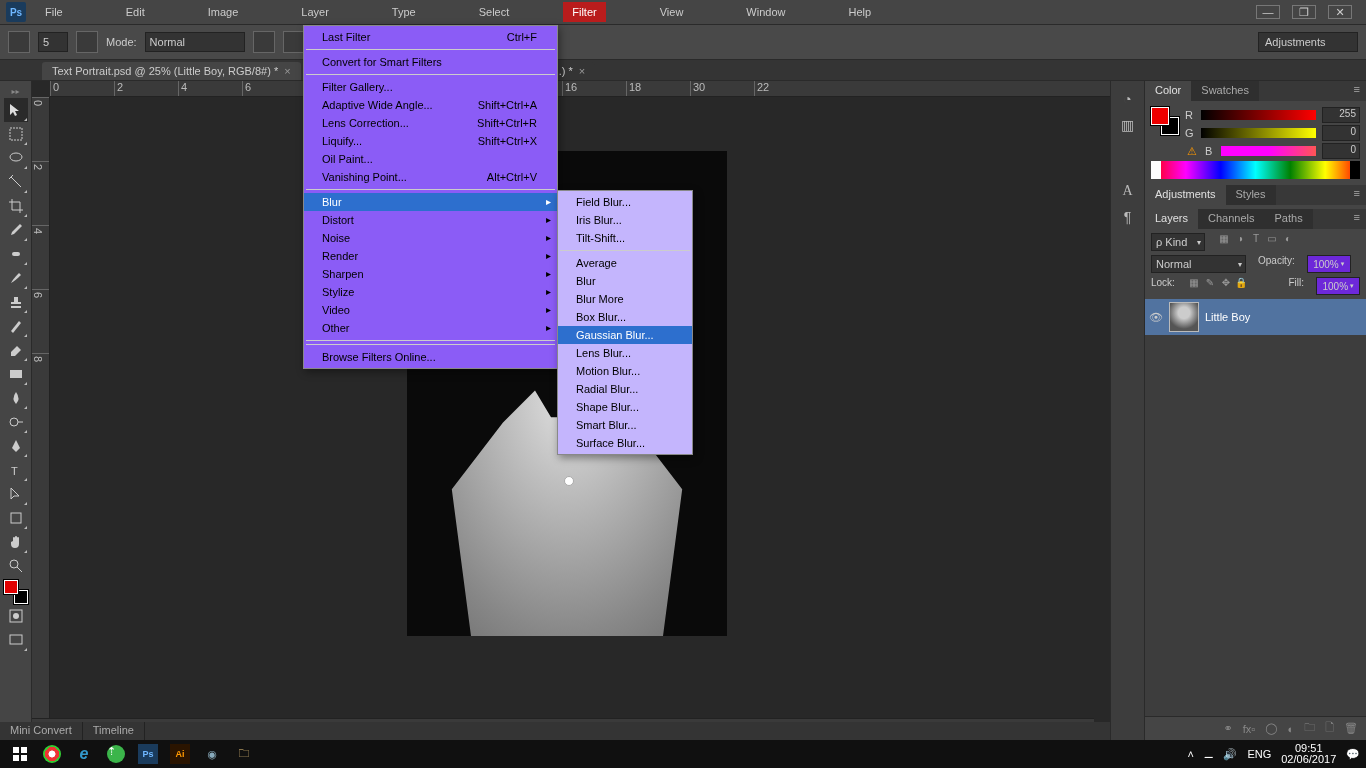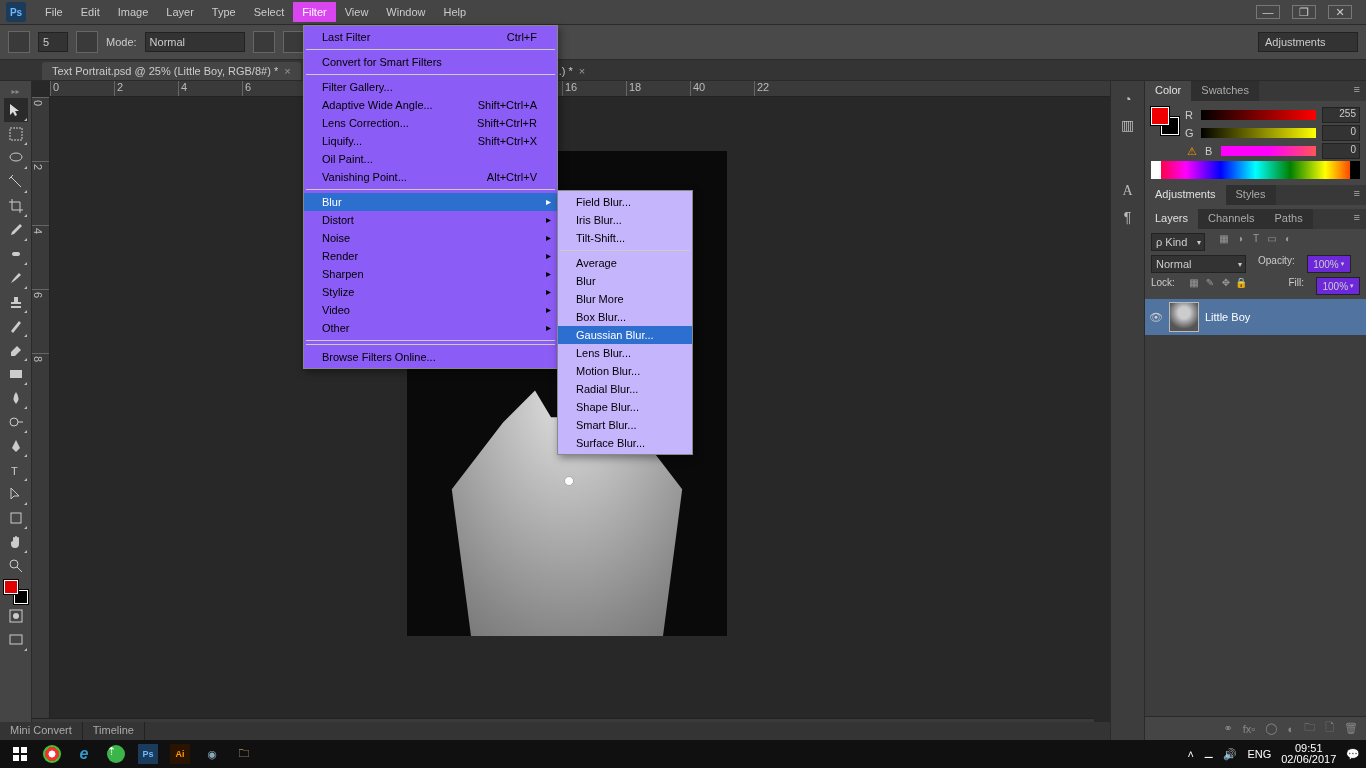--- a/index.html
+++ b/index.html
@@ -2,21 +2,21 @@
 <html><head>
 <meta charset="utf-8">
 <style>
 * { margin: 0; padding: 0; box-sizing: border-box; font-family: "Segoe UI", Tahoma, sans-serif; font-size: 11px; user-select: none; }
 body { background: #454545; width: 1366px; height: 768px; overflow: hidden; position: relative; }
 
 
 .menubar { height: 25px; background: #454545; display: flex; align-items: center; padding-left: 6px; border-bottom: 1px solid #2a2a2a; }
 .ps-logo { width: 20px; height: 20px; background: #1a3b5c; color: #6fb7ff; font-weight: bold; display: flex; align-items: center; justify-content: center; margin-right: 10px; border-radius: 2px; font-size: 10px; }
 .menu-item { color: #ccc; padding: 4px 9px; cursor: default; }
-.menu-item.active { background: #d946ef; color: #fff; }
+.menu-item.active { background: #b91c1c; color: #fff; }
 .window-controls { margin-left: auto; display: flex; gap: 12px; padding-right: 14px; }
 .win-ctrl { width: 24px; height: 14px; border: 1px solid #777; display: flex; align-items: center; justify-content: center; color: #ccc; }
 
 
 .optbar { height: 35px; background: #494949; border-bottom: 1px solid #2a2a2a; display: flex; align-items: center; padding: 0 8px; gap: 8px; color: #ccc; }
 .opt-icon { width: 22px; height: 22px; border: 1px solid #666; background: #3a3a3a; }
 .opt-dd { width: 100px; height: 20px; background: #333; border: 1px solid #222; color: #ccc; padding: 0 4px; display: flex; align-items: center; }
 .opt-dd.narrow { width: 30px; }
 .workspace-dd { margin-left: auto; width: 100px; height: 20px; background: #333; border: 1px solid #222; color: #ccc; display: flex; align-items: center; padding: 0 6px; }
 
@@ -124,21 +124,21 @@
 .tb-steam{color:#8ab;}
 .tb-folder{color:#edc87e;}
 .tb-tray { margin-left: auto; display: flex; align-items: center; gap: 10px; color: #fff; font-size: 10px; }
 .tb-time { display: flex; flex-direction: column; align-items: center; line-height: 11px; }
 </style>
 </head>
 <body>
 
 <div class="menubar">
   <div class="ps-logo">Ps</div>
-  <div id="menu-items" style="display: flex;">
+  <div id="menu-items" style="display: flex; gap: 45px;">
       <div class="menu-item">File</div>
       <div class="menu-item">Edit</div>
       <div class="menu-item">Image</div>
       <div class="menu-item">Layer</div>
       <div class="menu-item">Type</div>
       <div class="menu-item">Select</div>
       <div class="menu-item active">Filter</div>
       <div class="menu-item">View</div>
       <div class="menu-item">Window</div>
       <div class="menu-item">Help</div>
@@ -326,21 +326,21 @@
         <span>0</span>
         <span>2</span>
         <span>4</span>
         <span>6</span>
         <span>8</span>
         <span>10</span>
         <span>12</span>
         <span>14</span>
         <span>16</span>
         <span>18</span>
-        <span>40</span>
+        <span>30</span>
         <span>22</span>
       </div>
     <div class="ruler-v" id="ruler-v">
         <span>0</span>
         <span>2</span>
         <span>4</span>
         <span>6</span>
         <span>8</span>
       </div>
     <div class="canvas">

